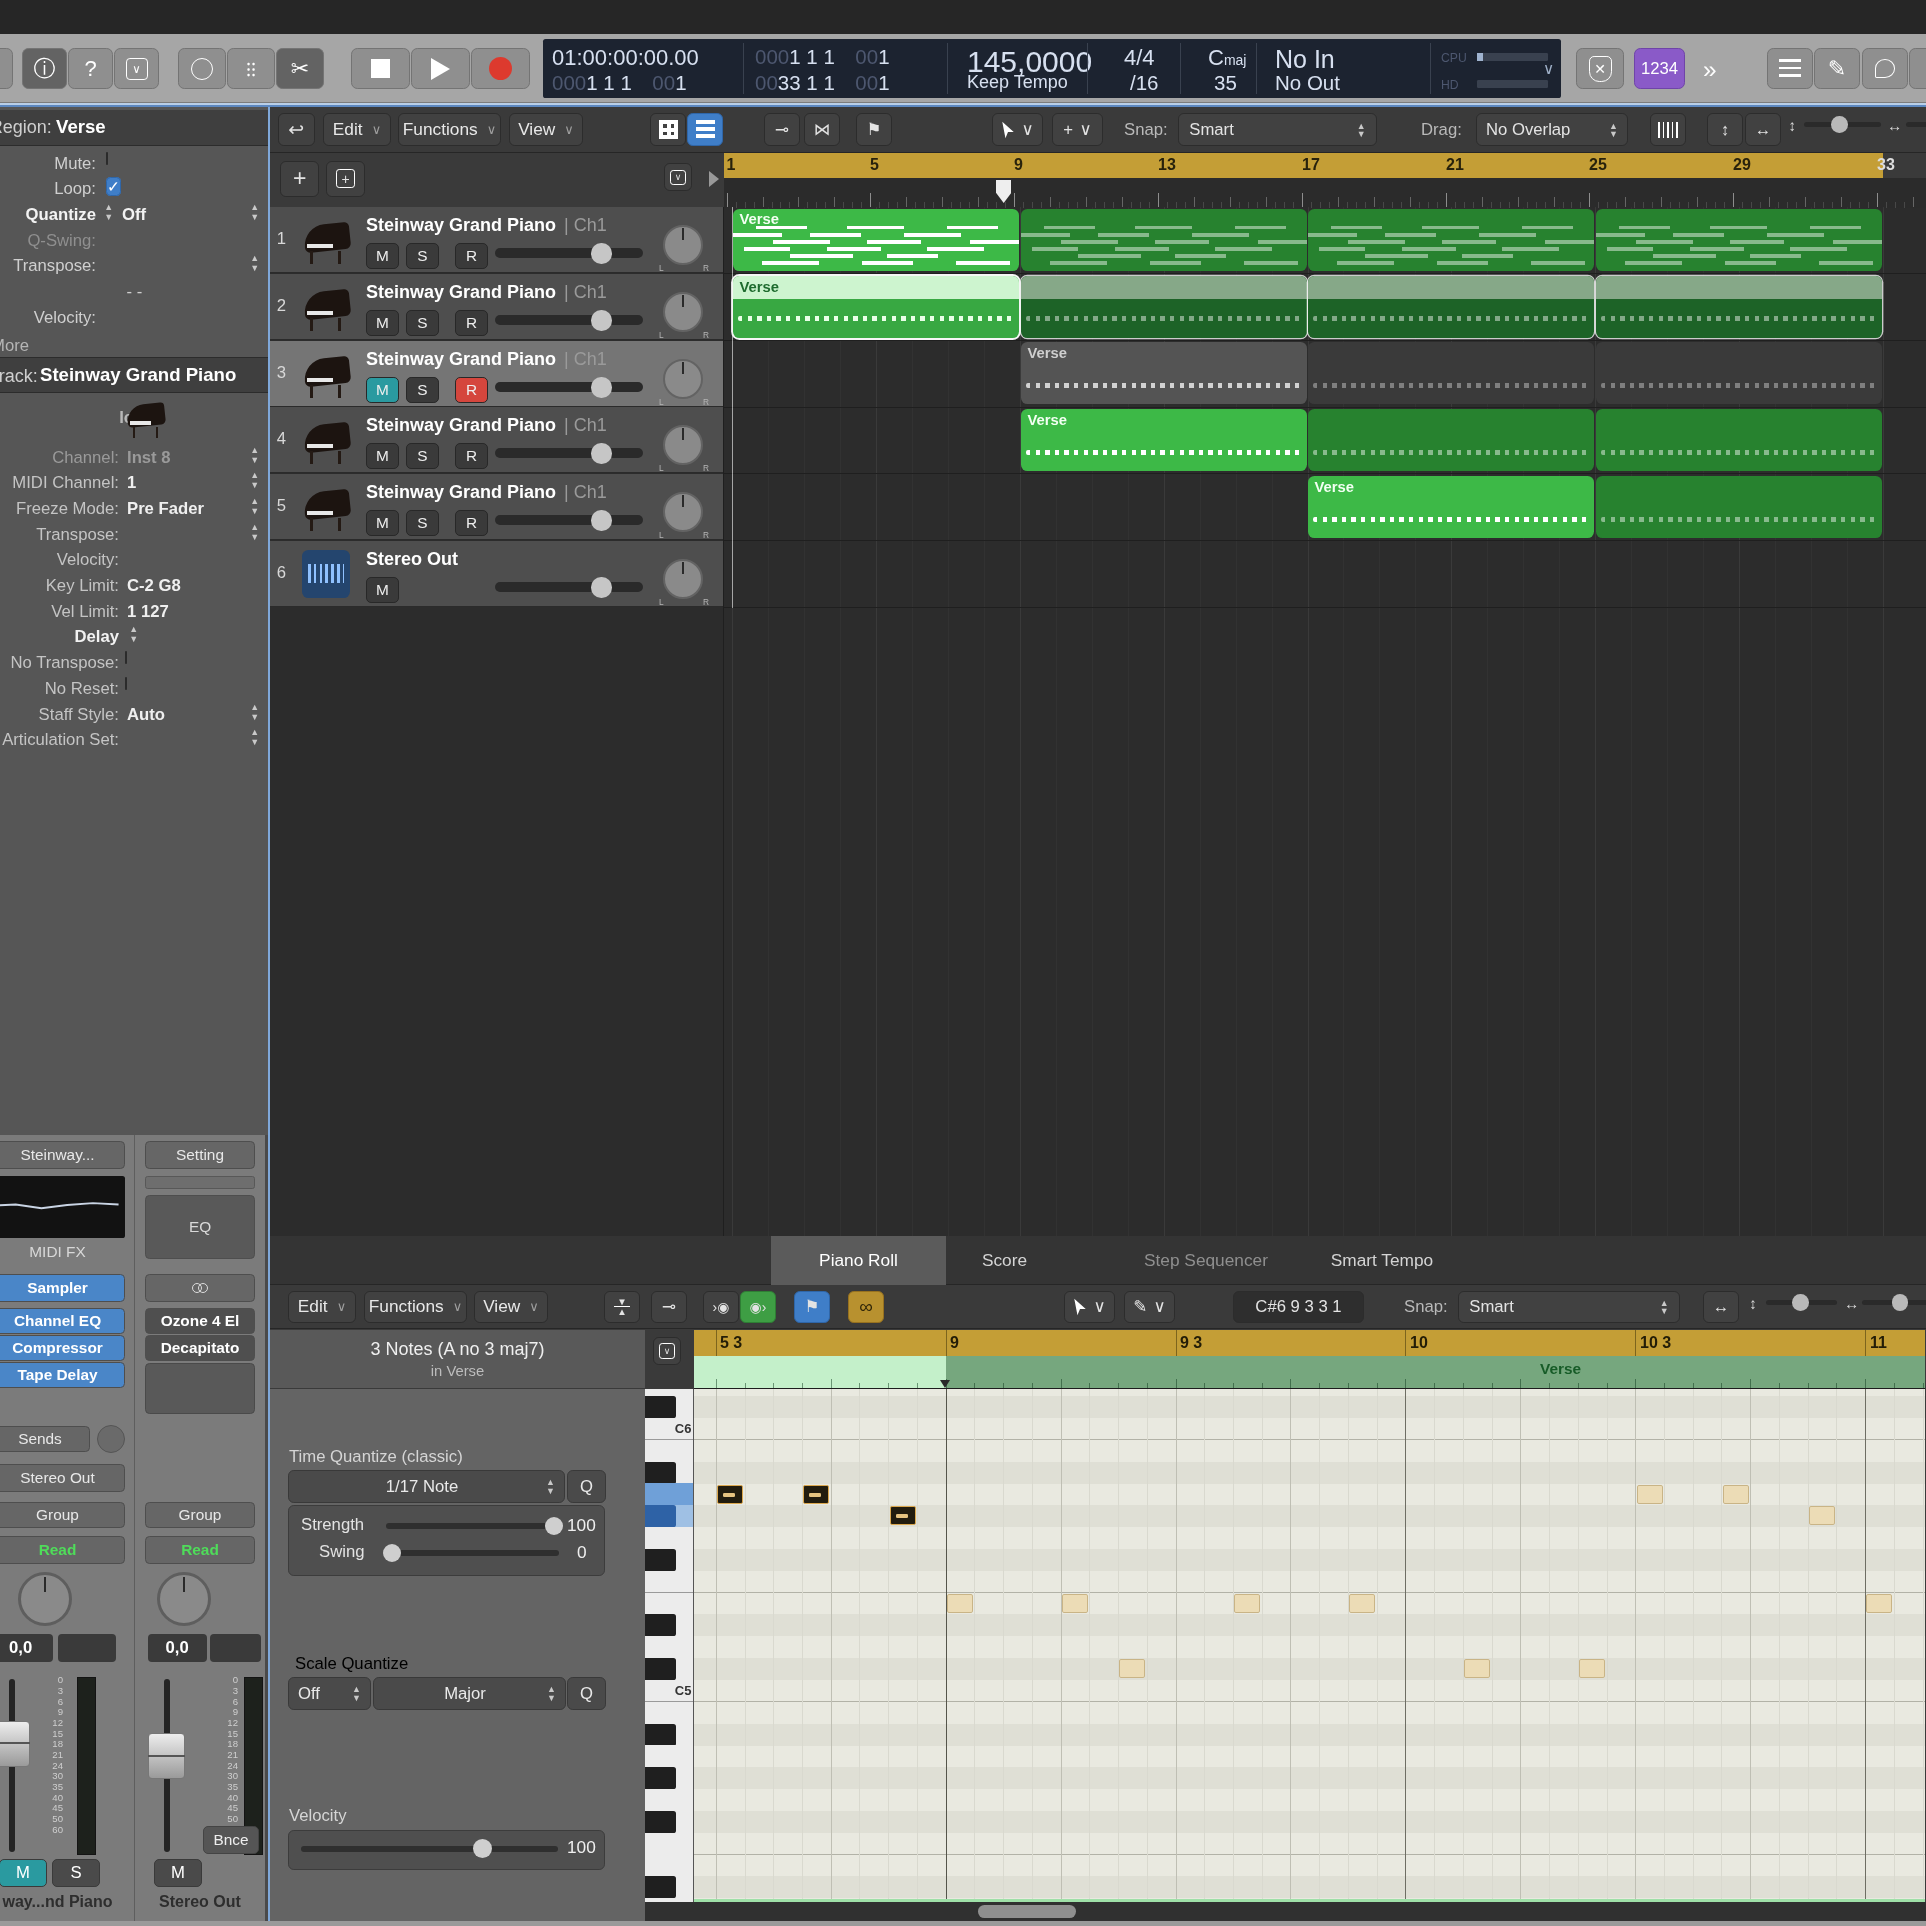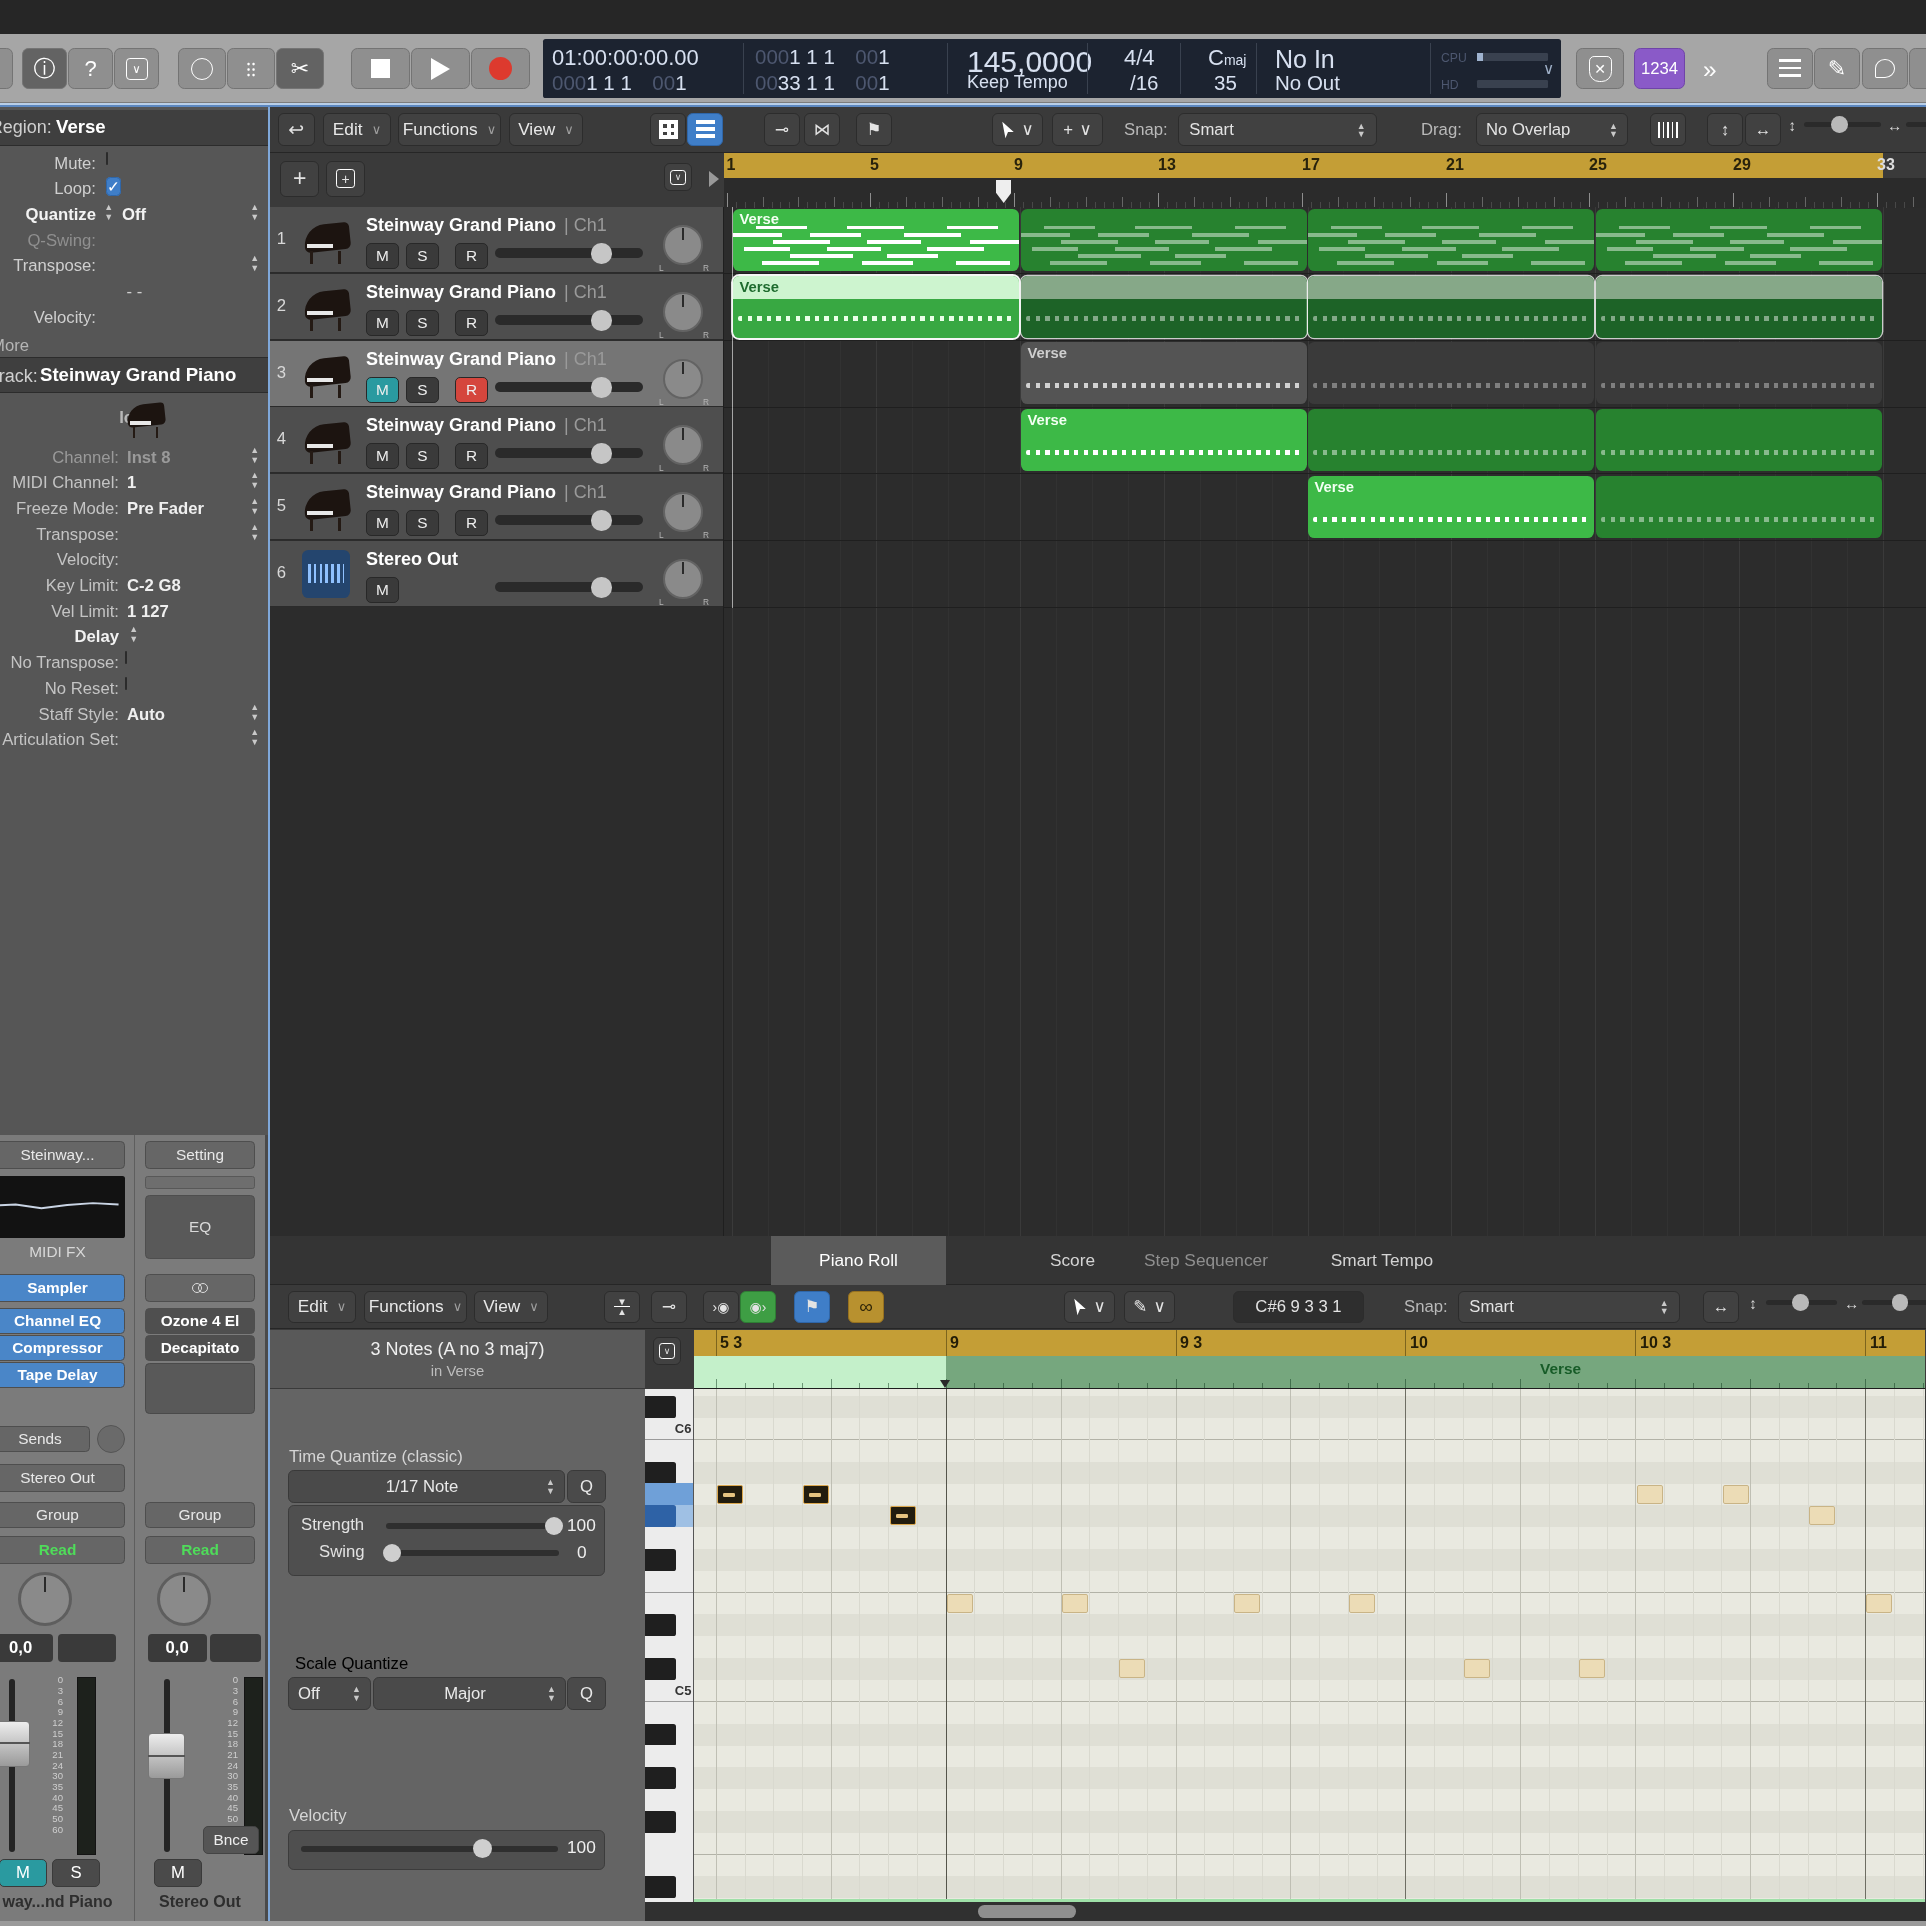--- a/index.html
+++ b/index.html
@@ -850,21 +850,21 @@
           <div style="position: absolute; left: 5.1px; top: 41px; right: 5.1px; height: 4.5px; border-radius: 1.9px; background: repeating-linear-gradient(90deg, rgba(255, 255, 255, 0.45) 0px, rgba(255, 255, 255, 0.45) 4.5px, transparent 4.5px, transparent 9.6px);"></div>
         </div>
       </div>
   </div>
 
   <div class="abs" id="proll" style="left:270px;top:1236px;width:1656px;height:685px;background:#3a3a3a;overflow:hidden;">
     <div class="abs" style="left:0;top:0;width:1656px;height:49px;background:#343434;border-bottom:1.3px solid #262626;">
       <div class="tab active" style="left:501px;width:175px;height:49px;">
           <span>Piano Roll</span>
         </div>
-      <div class="tab" style="left:705px;width:171px;height:49px;padding-left:24px;">
+      <div class="tab" style="left:637px;width:171px;height:49px;padding-left:24px;">
           <span>Score</span>
         </div>
       <div class="tab" style="left:848px;width:176px;height:49px;color:#8f8f8f;">
           <span>Step Sequencer</span>
         </div>
       <div class="tab" style="left:1024px;width:176px;height:49px;">
           <span>Smart Tempo</span>
         </div>
     </div>
 

